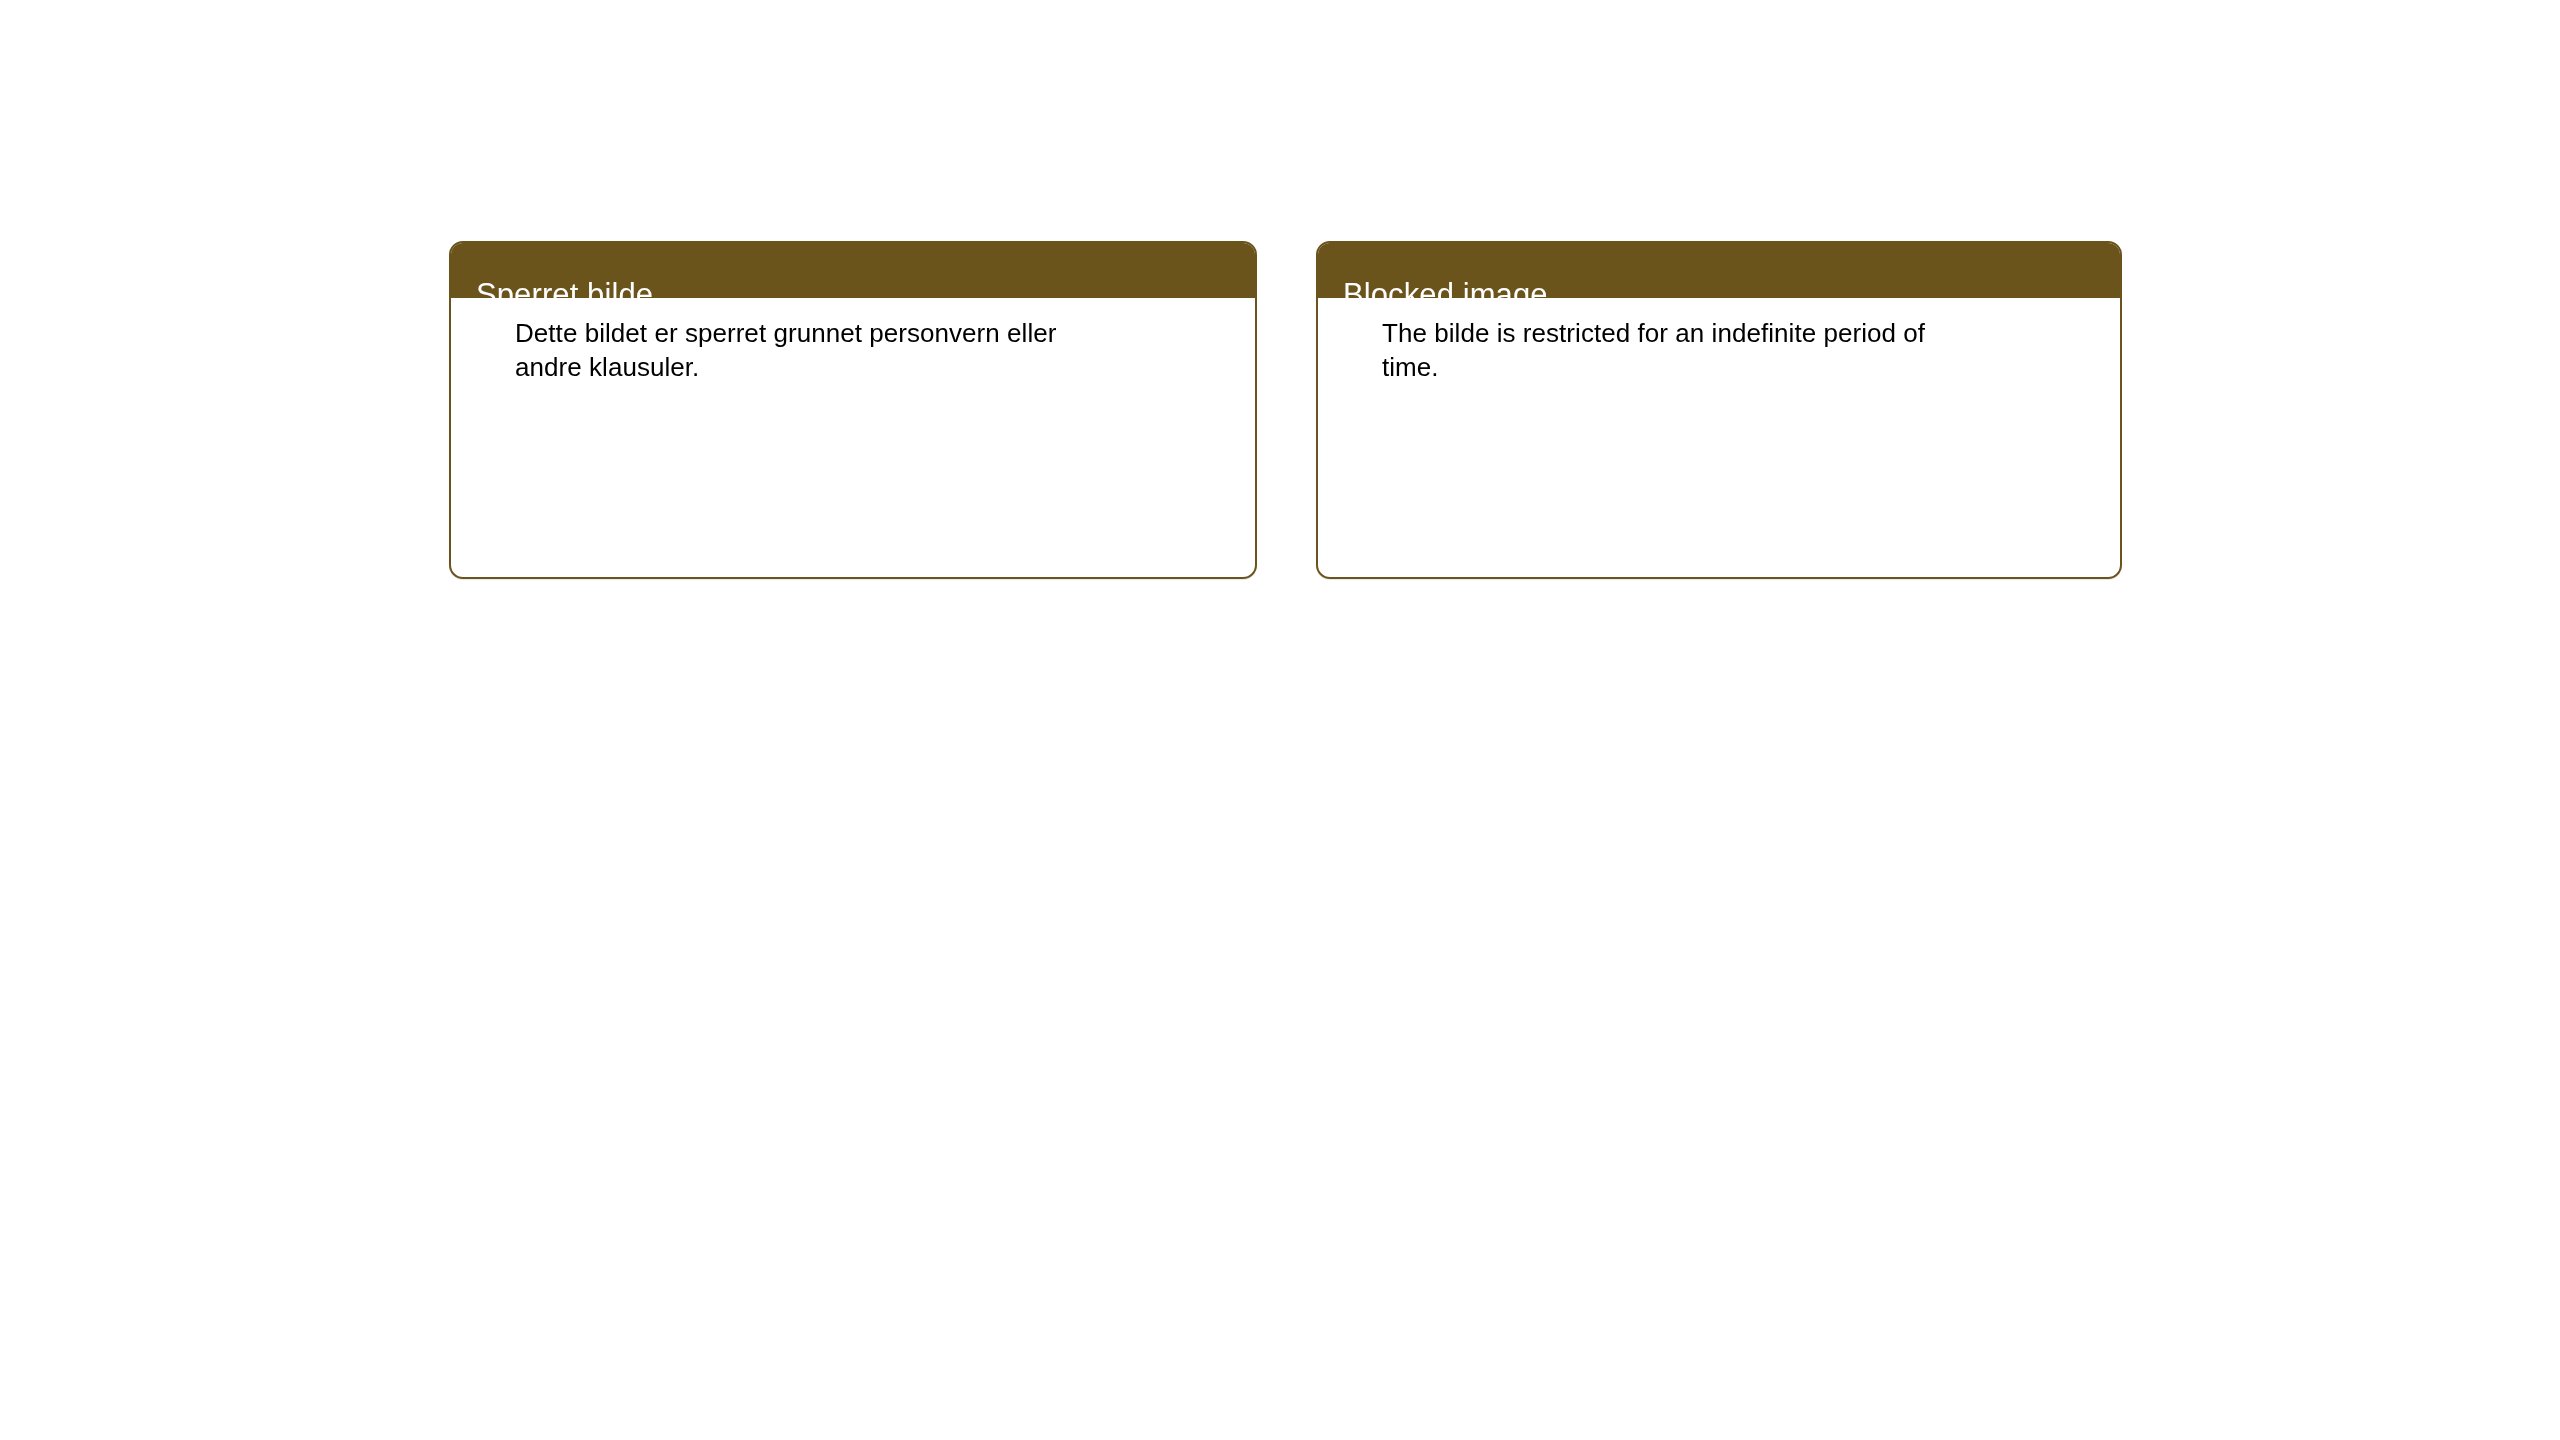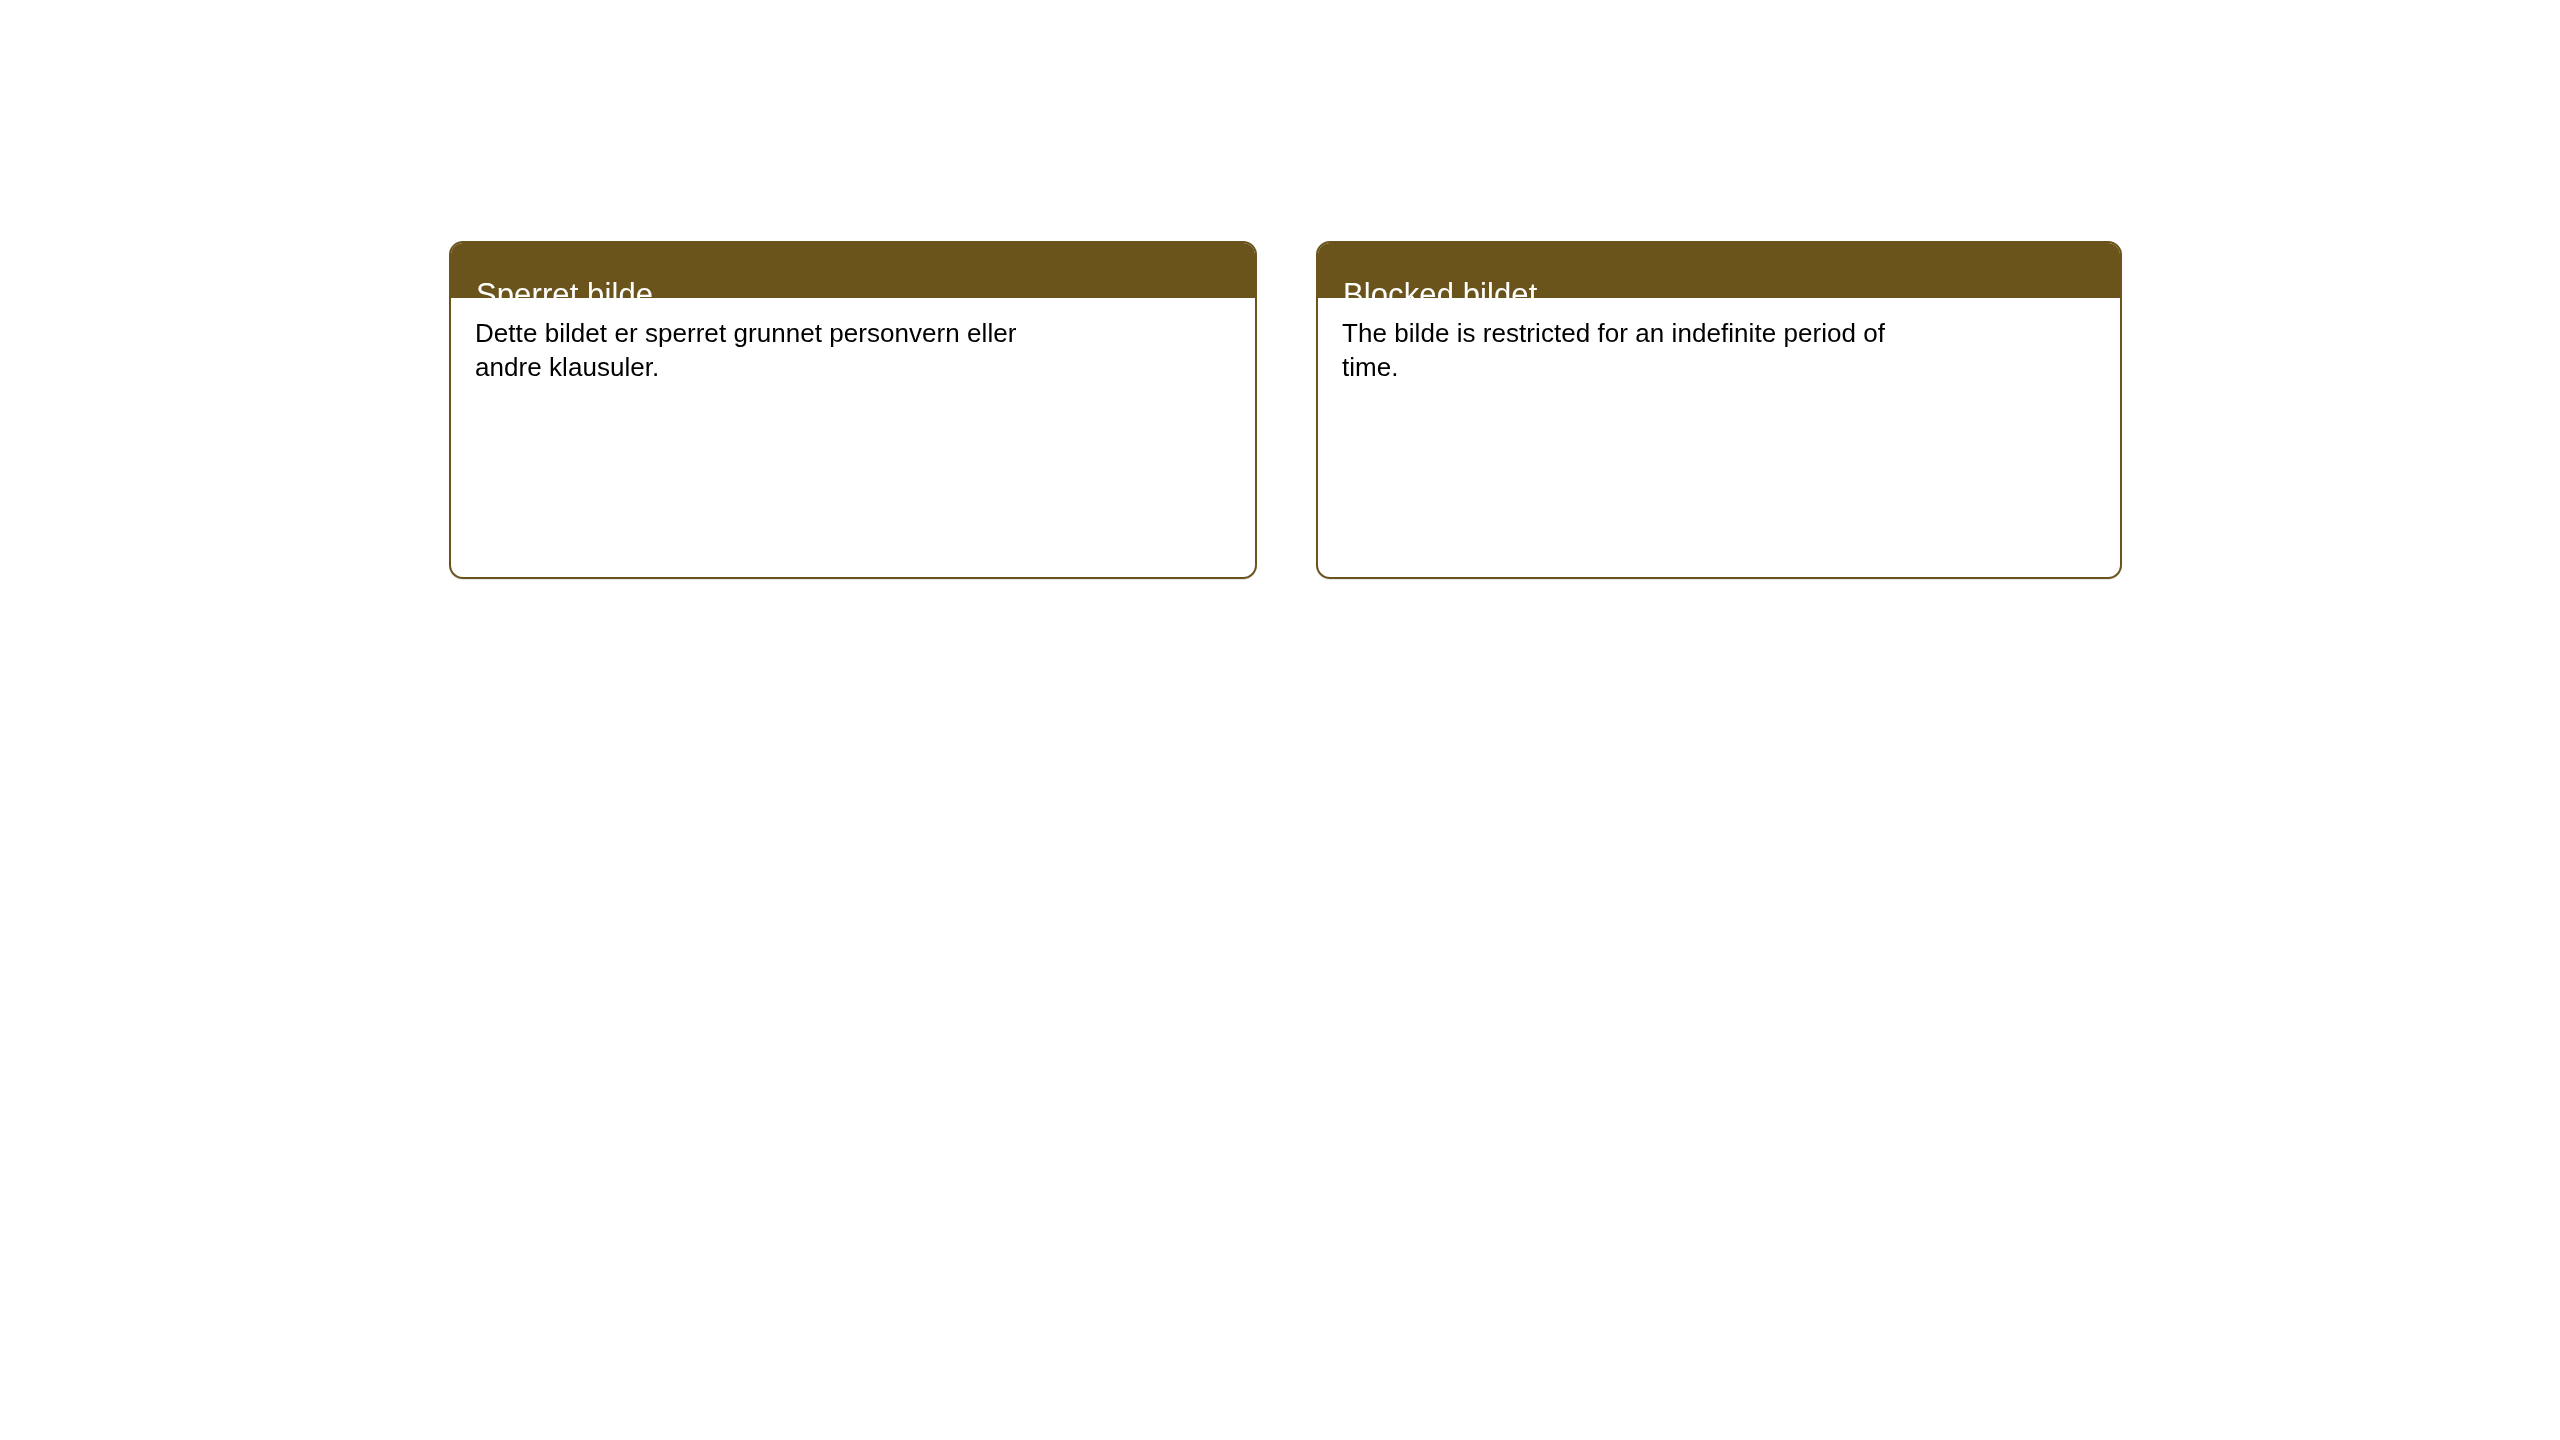--- a/index.html
+++ b/index.html
@@ -63,20 +63,21 @@
     font-size: 31px;
     font-weight: 400;
     line-height: 36px;
     letter-spacing: 0.1px;
     white-space: nowrap;
   }
 
   .card-body {
     padding: 18px 24px 20px 24px;
     box-sizing: border-box;
+    margin-left: 40px;
   }
 
   .card-paragraph {
     color: #000000;
     font-size: 26px;
     line-height: 34px;
     font-weight: 400;
     margin: 0;
     letter-spacing: 0.05px;
   }
@@ -102,20 +103,20 @@
     <header class="card-header">
       <h2 class="card-title">Sperret bilde</h2>
     </header>
     <div class="card-body">
       <p class="card-paragraph">Dette bildet er sperret grunnet personvern eller andre klausuler.</p>
     </div>
   </section>
 
   <section class="notice-card card-en">
     <header class="card-header">
-      <h2 class="card-title">Blocked bildet</h2>
+      <h2 class="card-title">Blocked image</h2>
     </header>
     <div class="card-body">
       <p class="card-paragraph">The bilde is restricted for an indefinite period of time.</p>
     </div>
   </section>
 
 </div>
 
 </body></html>

